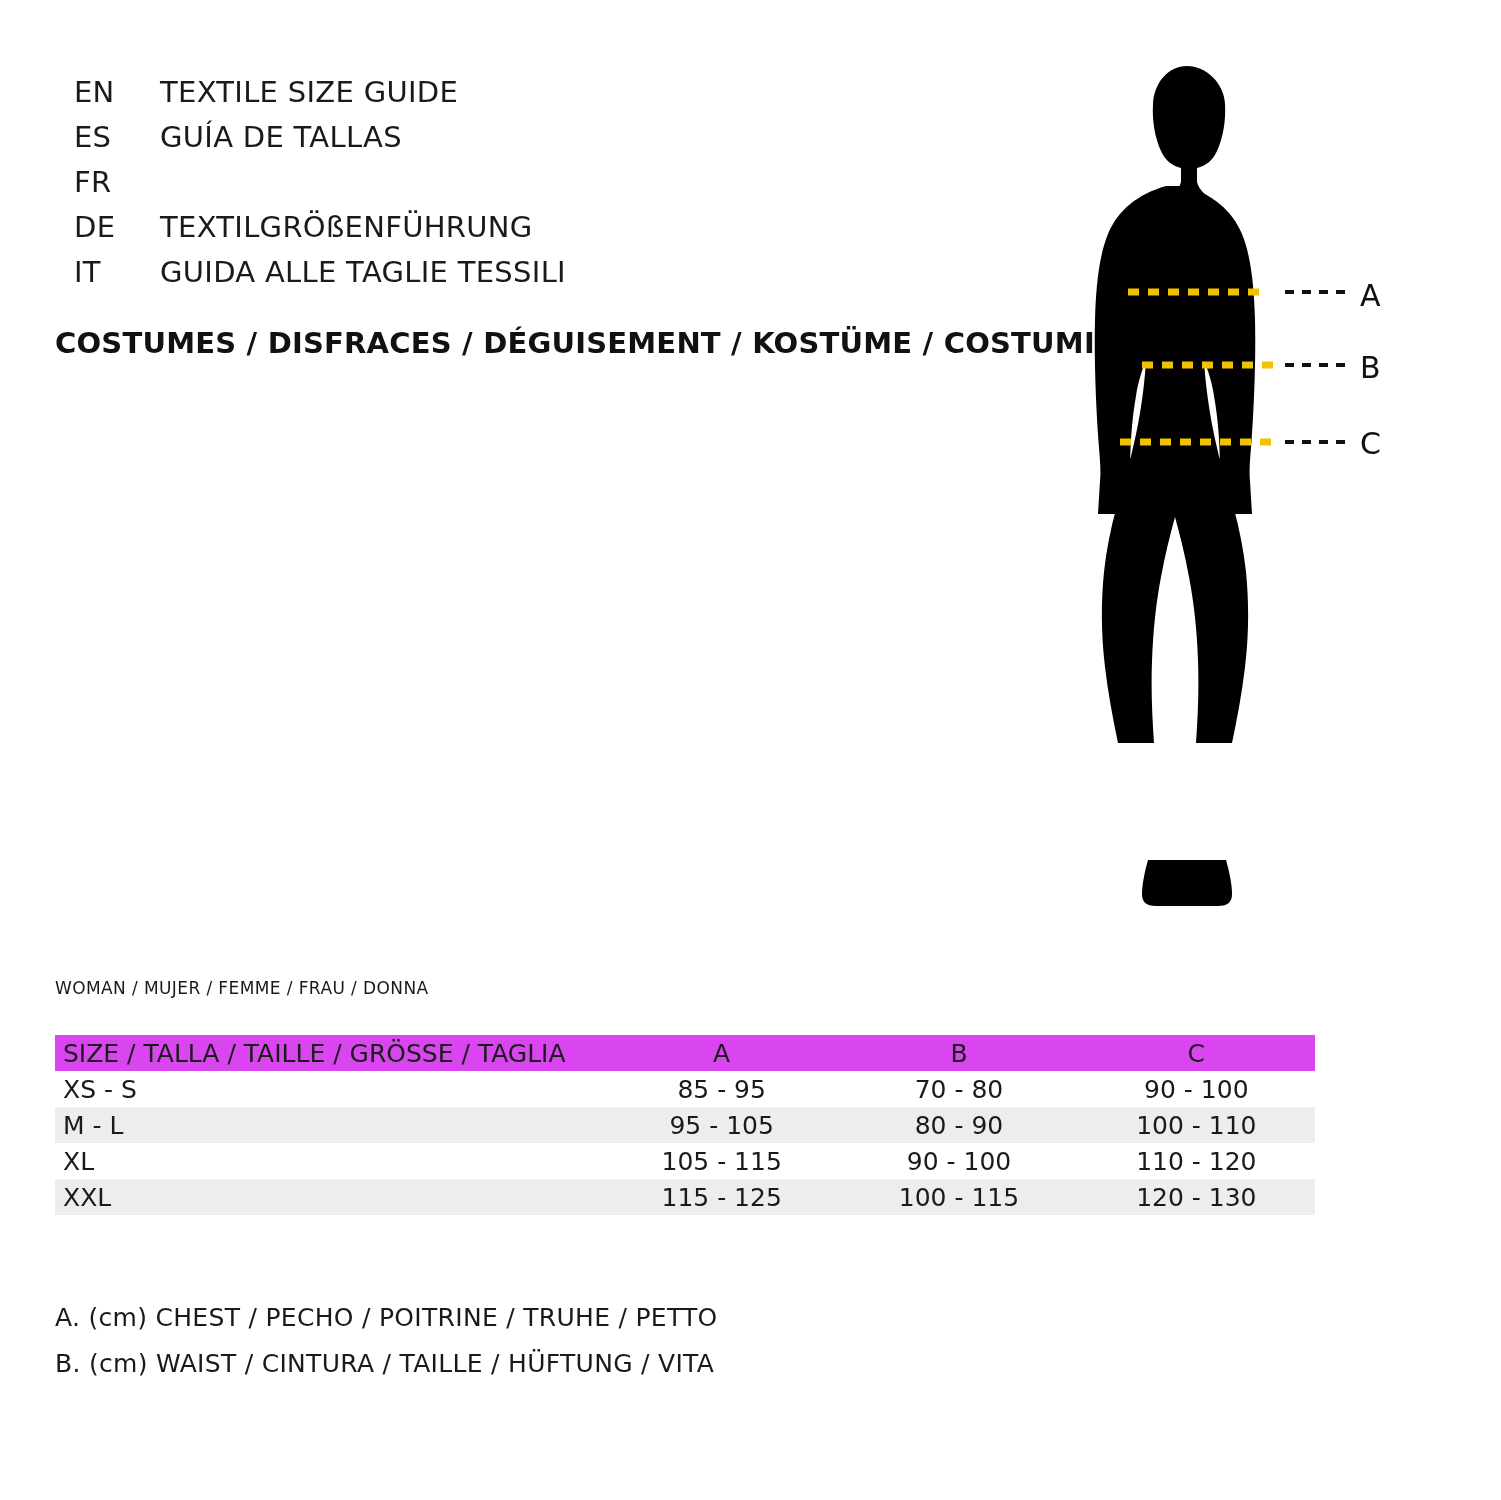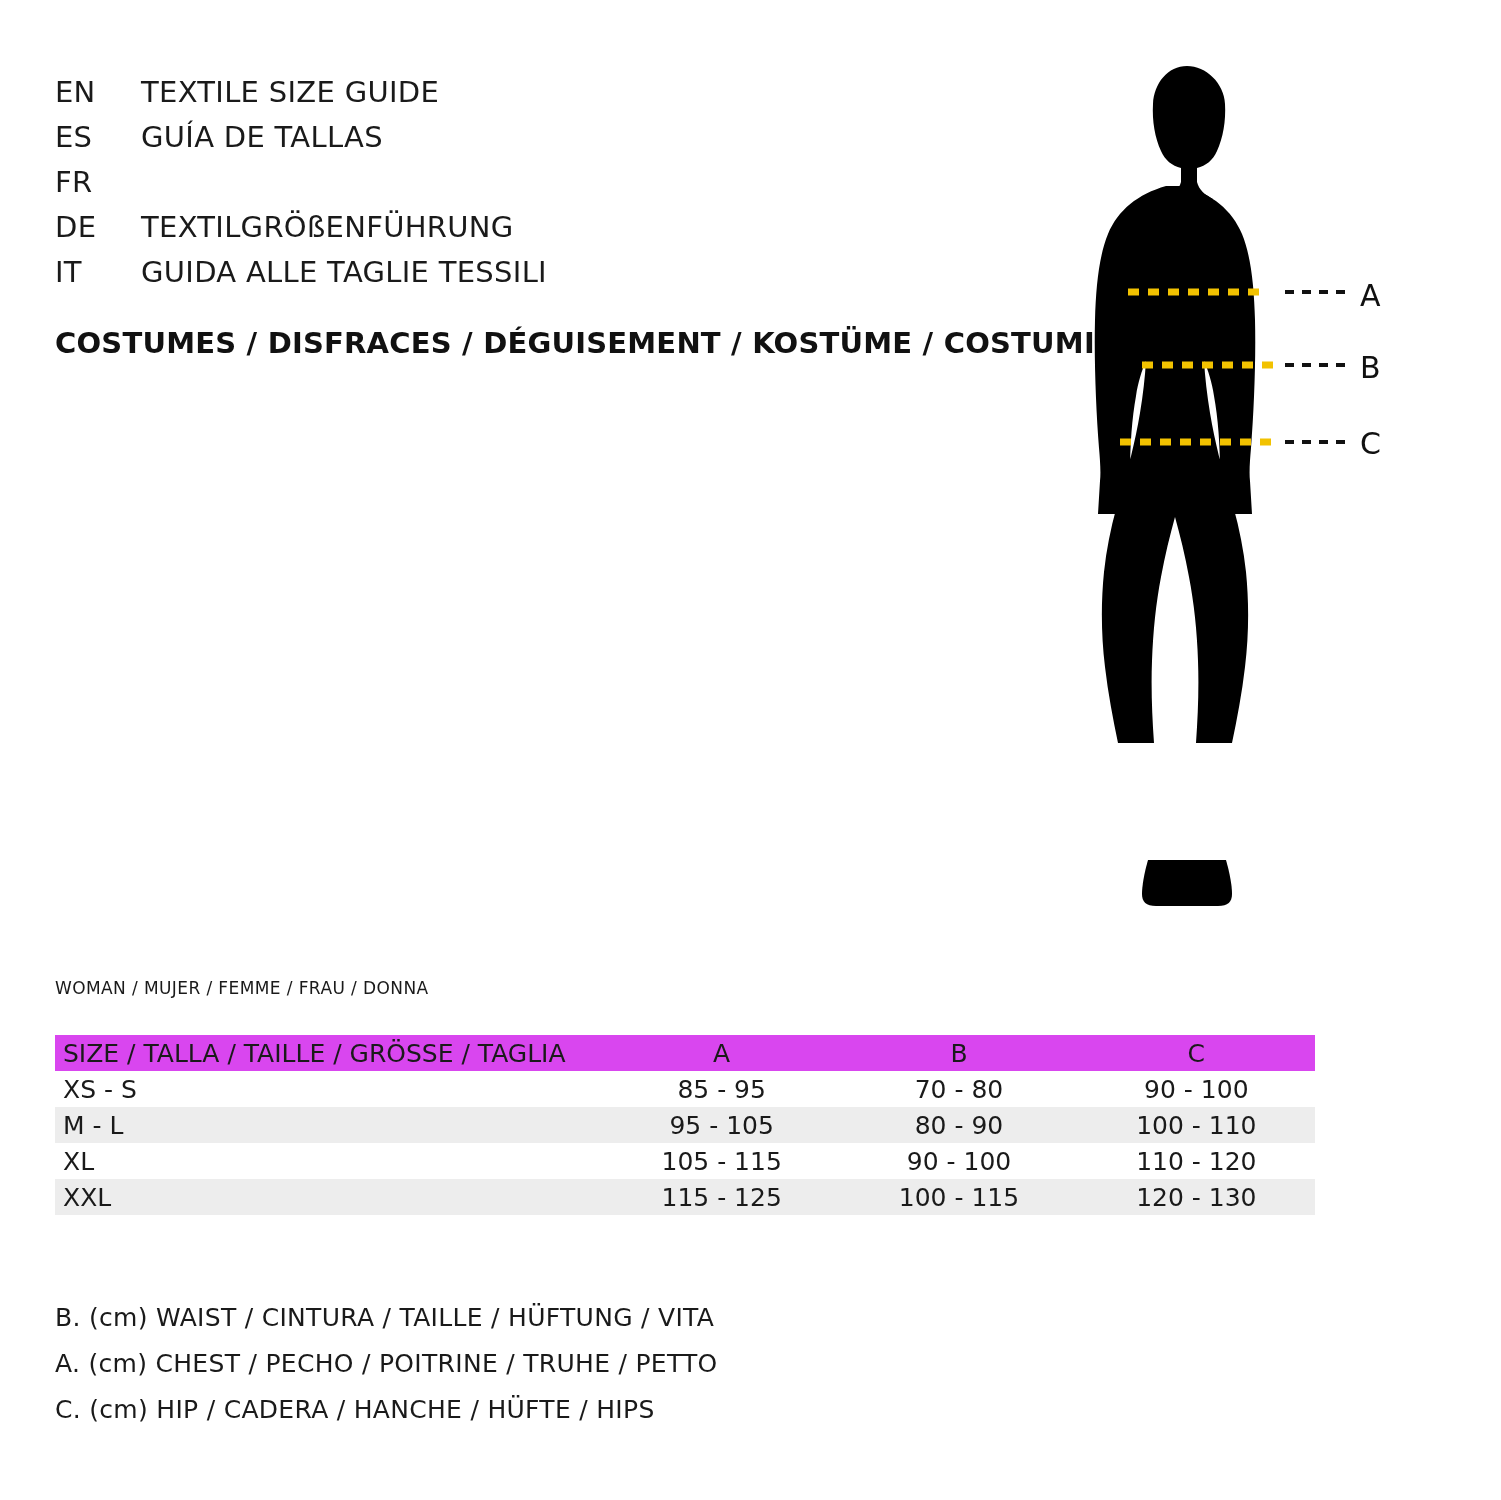--- a/index.html
+++ b/index.html
@@ -27,20 +27,21 @@
     display: flex;
     align-items: baseline;
     font-size: 29px;
     line-height: 45px;
     letter-spacing: 0.3px;
     color: #1a1a1a;
   }
   .lang-code {
     width: 78px;
     flex: 0 0 78px;
+    margin-left: 19px;
   }
   .lang-text {
     white-space: nowrap;
     margin-left: 8px;
   }
 
   .costumes-line {
     position: absolute;
     left: 55px;
     top: 326px;
@@ -214,16 +215,15 @@
     <tr>
       <td>XXL</td>
       <td>115 - 125</td>
       <td>100 - 115</td>
       <td>120 - 130</td>
     </tr>
   </tbody>
 </table>
 
 <div class="legend">
+  <div class="legend-row">A. (cm) CHEST / PECHO / POITRINE / TRUHE / PETTO</div>
   <div class="legend-row">B. (cm) WAIST / CINTURA / TAILLE / HÜFTUNG / VITA</div>
-  <div class="legend-row">A. (cm) CHEST / PECHO / POITRINE / TRUHE / PETTO</div>
-  <div class="legend-row">C. (cm) HIP / CADERA / HANCHE / HÜFTE / HIPS</div>
 </div>
 
 </body></html>

